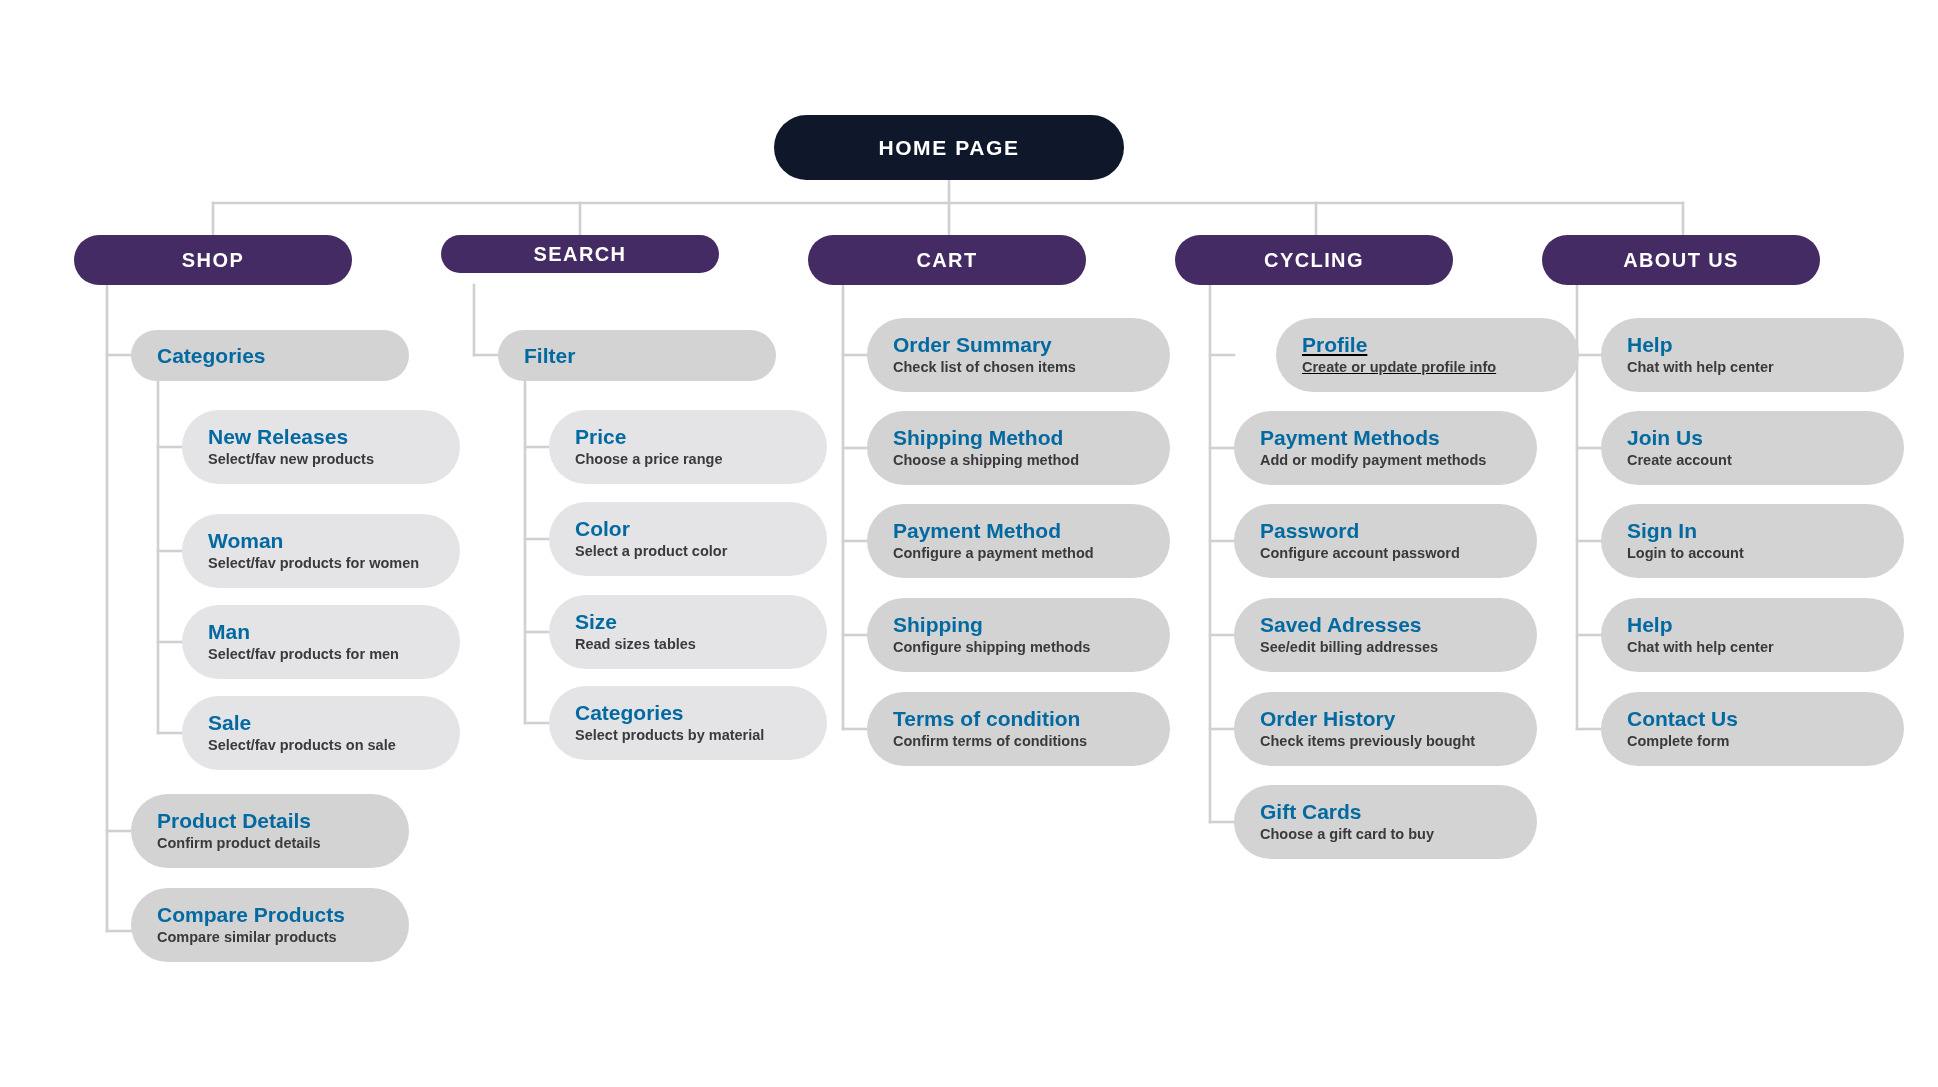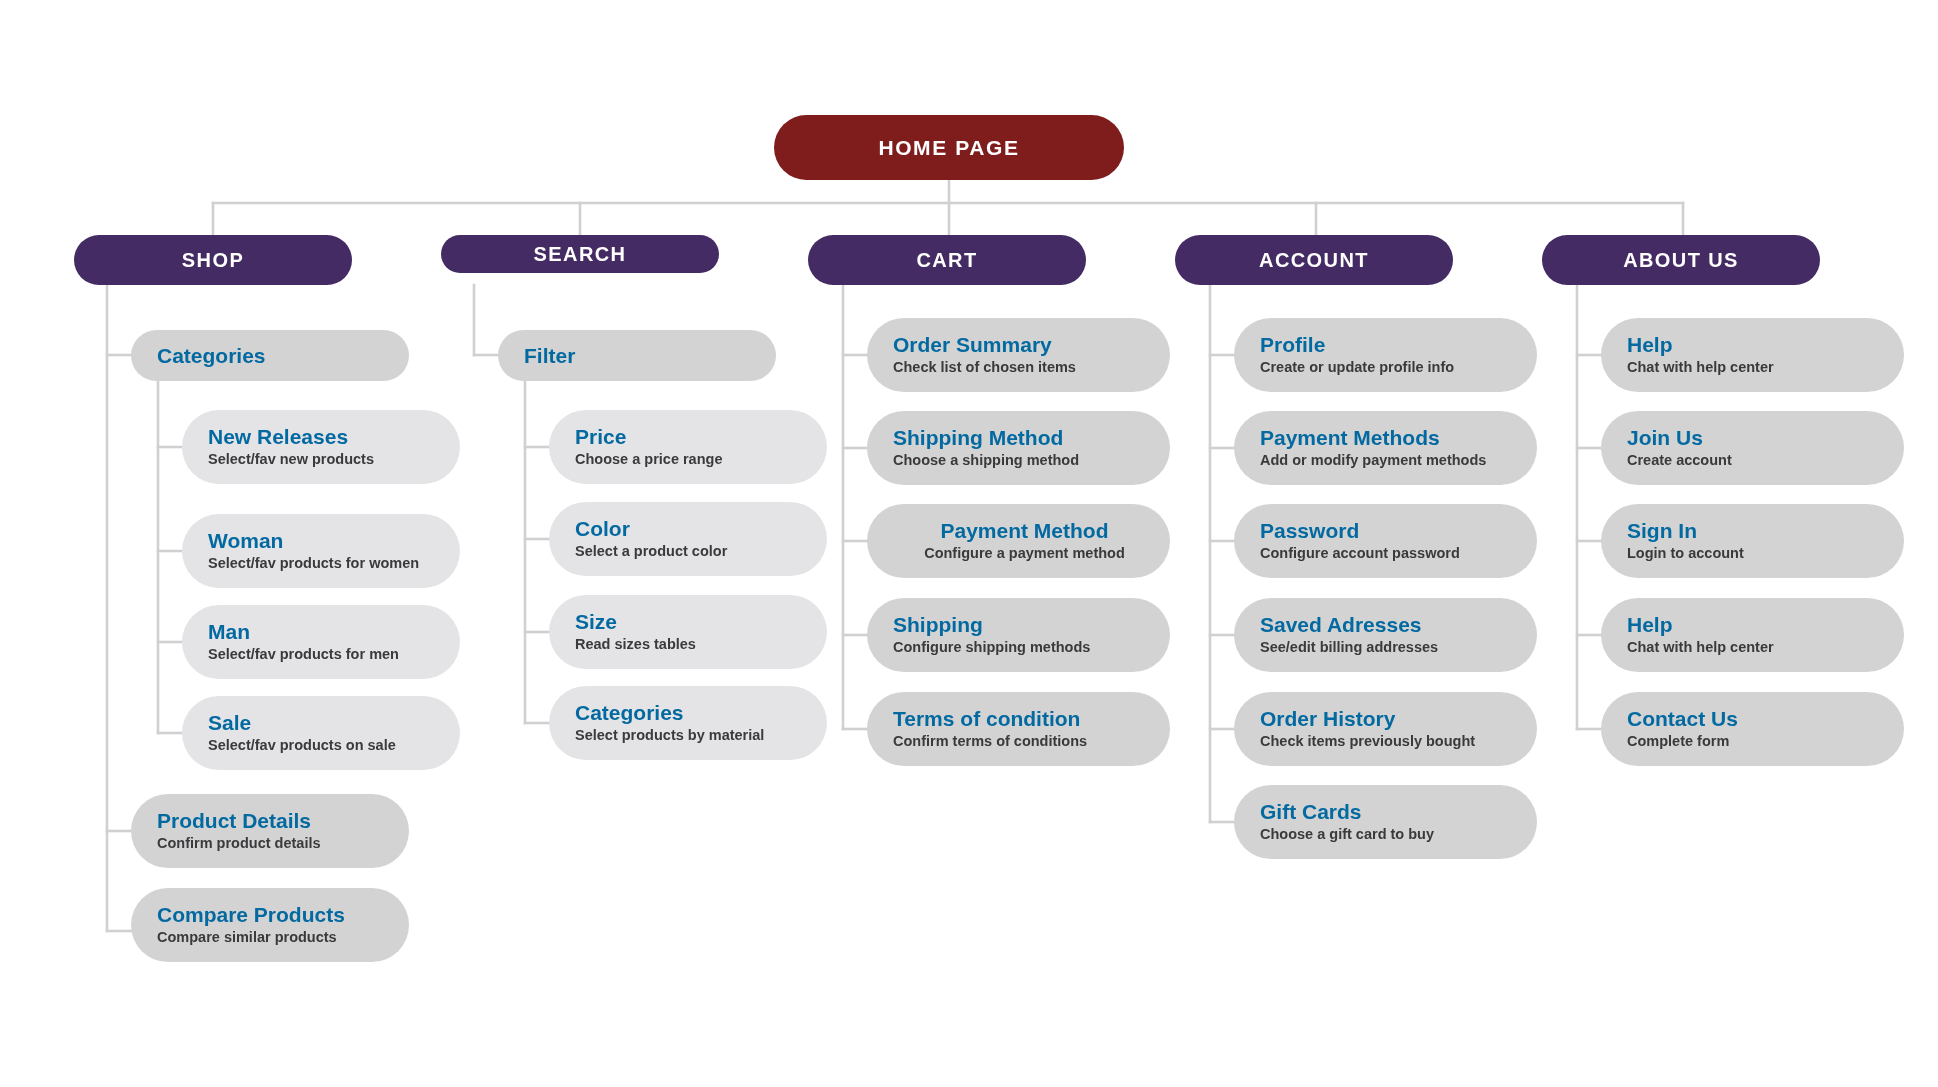--- a/index.html
+++ b/index.html
@@ -11,21 +11,21 @@
   }
   #stage { position: relative; width: 1938px; height: 1087px; }
 
   
   #wires { position: absolute; left: 0; top: 0; width: 1938px; height: 1087px; z-index: 1; }
 
   
   .root-node {
     position: absolute; z-index: 3;
     display: flex; align-items: center; justify-content: center;
-    background: #7f1d1d;
+    background: #0f172a;
     border-radius: 999px;
     color: #ffffff;
     font-size: 21px; font-weight: bold; letter-spacing: 1.6px;
   }
 
   
   .l1-node {
     position: absolute; z-index: 3;
     display: flex; align-items: center; justify-content: center;
     background: #452B63;
@@ -202,38 +202,38 @@
   <div class="card l2" style="left:867px; top:318px; width:303px; height:74px;">
     <span class="c-title">Order Summary</span>
     <span class="c-desc">Check list of chosen items</span>
   </div>
 
   <div class="card l2" style="left:867px; top:411px; width:303px; height:74px;">
     <span class="c-title">Shipping Method</span>
     <span class="c-desc">Choose a shipping method</span>
   </div>
 
-  <div class="card l2" style="left:867px; top:504px; width:303px; height:74px;text-align:center;">
+  <div class="card l2" style="left:867px; top:504px; width:303px; height:74px;">
     <span class="c-title">Payment Method</span>
     <span class="c-desc">Configure a payment method</span>
   </div>
 
   <div class="card l2" style="left:867px; top:598px; width:303px; height:74px;">
     <span class="c-title">Shipping</span>
     <span class="c-desc">Configure shipping methods</span>
   </div>
 
   <div class="card l2" style="left:867px; top:692px; width:303px; height:74px;">
     <span class="c-title">Terms of condition</span>
     <span class="c-desc">Confirm terms of conditions</span>
   </div>
 
-  <div class="l1-node" style="left:1175px; top:235px; width:278px; height:50px;">ACCOUNT</div>
-
-  <div class="card l2" style="left:1234px; top:318px; width:303px; height:74px;">
+  <div class="l1-node" style="left:1175px; top:235px; width:278px; height:50px;">CYCLING</div>
+
+  <div class="card l2" style="left:1276px; top:318px; width:303px; height:74px;text-decoration:underline;">
     <span class="c-title">Profile</span>
     <span class="c-desc">Create or update profile info</span>
   </div>
 
   <div class="card l2" style="left:1234px; top:411px; width:303px; height:74px;">
     <span class="c-title">Payment Methods</span>
     <span class="c-desc">Add or modify payment methods</span>
   </div>
 
   <div class="card l2" style="left:1234px; top:504px; width:303px; height:74px;">

